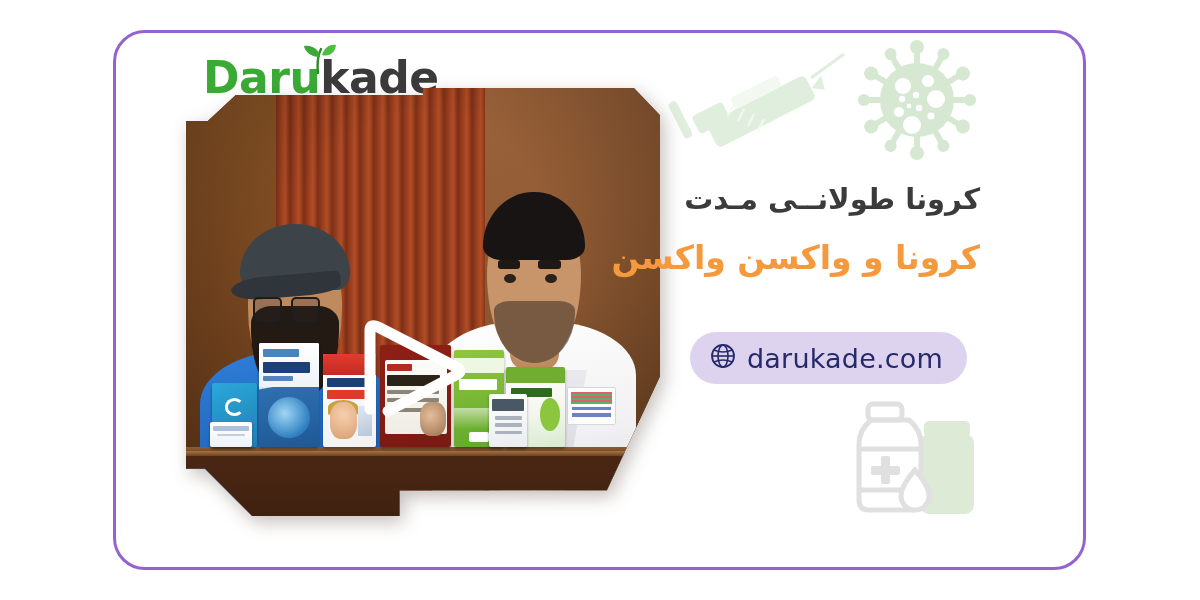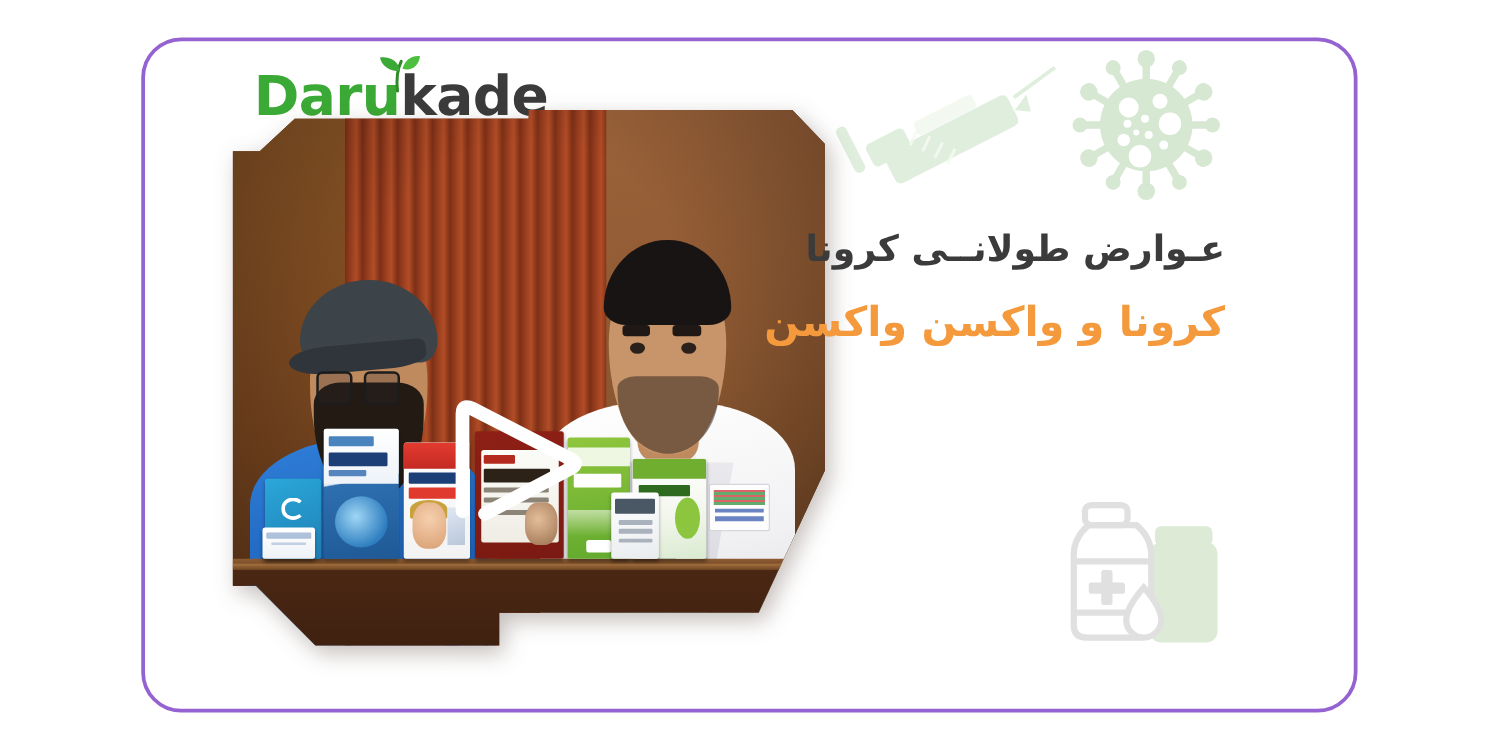--- a/index.html
+++ b/index.html
@@ -591,17 +591,29 @@
       </div>
 
       <div class="play">
         <svg viewBox="0 0 118 118" width="118" height="118">
           <path d="M18 98 L18 20 Q18 12 26 16 L104 56 Q112 60 104 64 L36 100" fill="none" stroke="#ffffff" stroke-width="11" stroke-linecap="round" stroke-linejoin="round"></path>
         </svg>
       </div>
     </div>
   </div>
 
-  <div class="headline">عـوارض طولانــی کرونا</div>
+  <div class="headline">کرونا طولانــی مـدت</div>
   <div class="subhead">کرونا و واکسن واکسن</div>
 
+  <div class="url-pill">
+    <span>
+      <svg viewBox="0 0 26 26" width="26" height="26">
+        <circle cx="13" cy="13" r="11" fill="none" stroke="#262a6b" stroke-width="1.8"></circle>
+        <ellipse cx="13" cy="13" rx="5" ry="11" fill="none" stroke="#262a6b" stroke-width="1.6"></ellipse>
+        <line x1="2" y1="13" x2="24" y2="13" stroke="#262a6b" stroke-width="1.6"></line>
+        <path d="M4 7 q9 4 18 0" fill="none" stroke="#262a6b" stroke-width="1.4"></path>
+        <path d="M4 19 q9 -4 18 0" fill="none" stroke="#262a6b" stroke-width="1.4"></path>
+      </svg>
+    </span>
+    <span class="txt">darukade.com</span>
+  </div>
 
 </div>
 
 </body></html>

